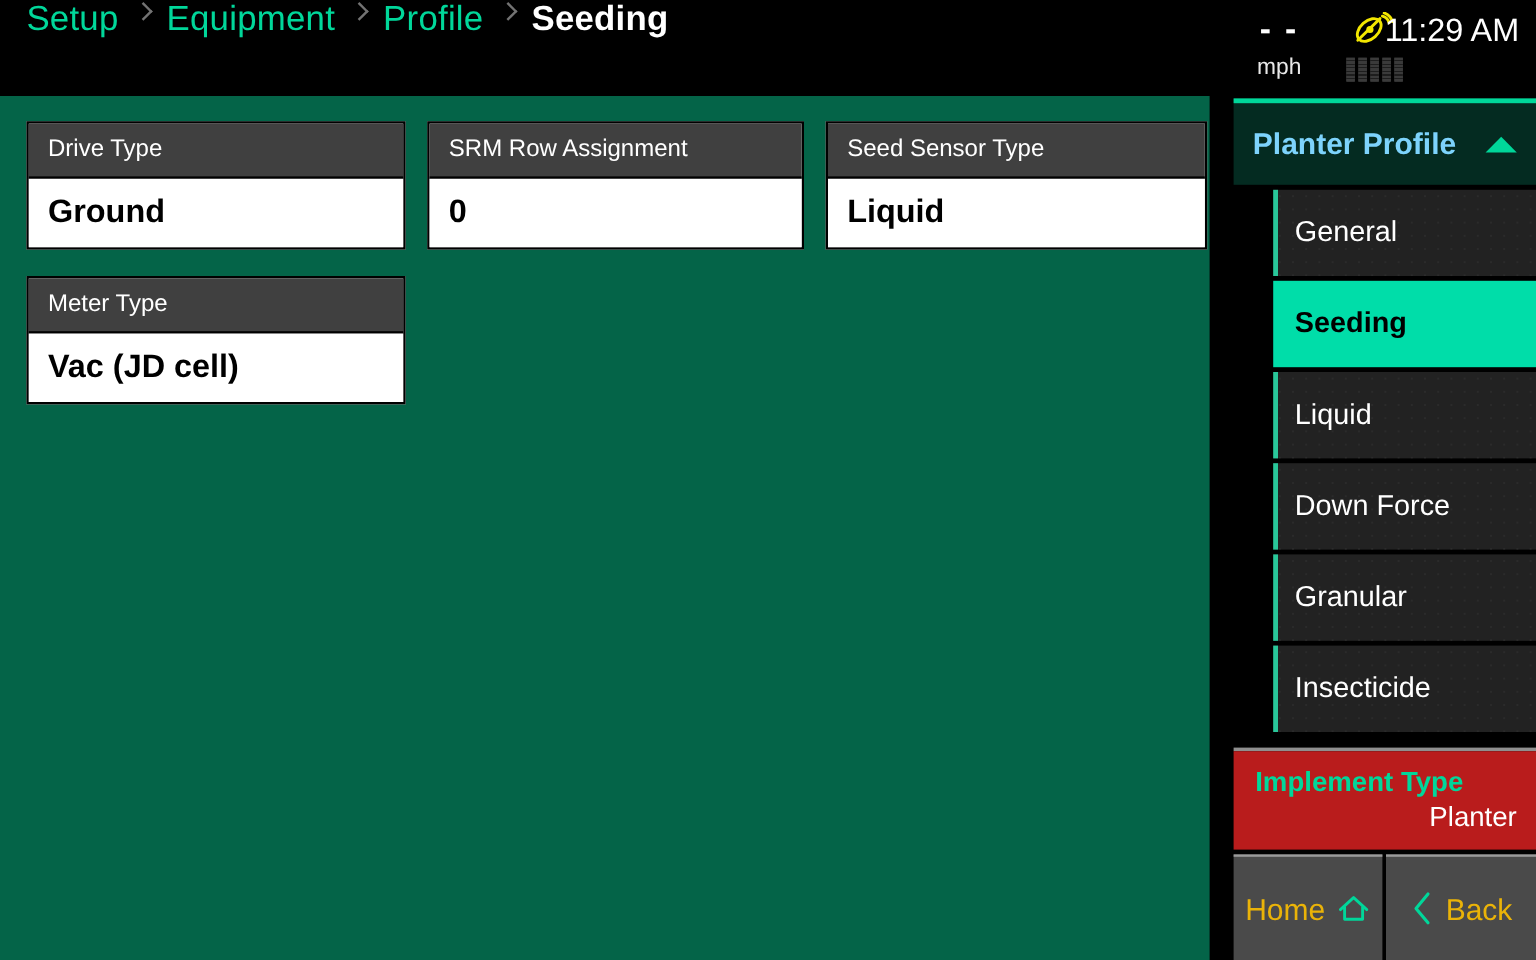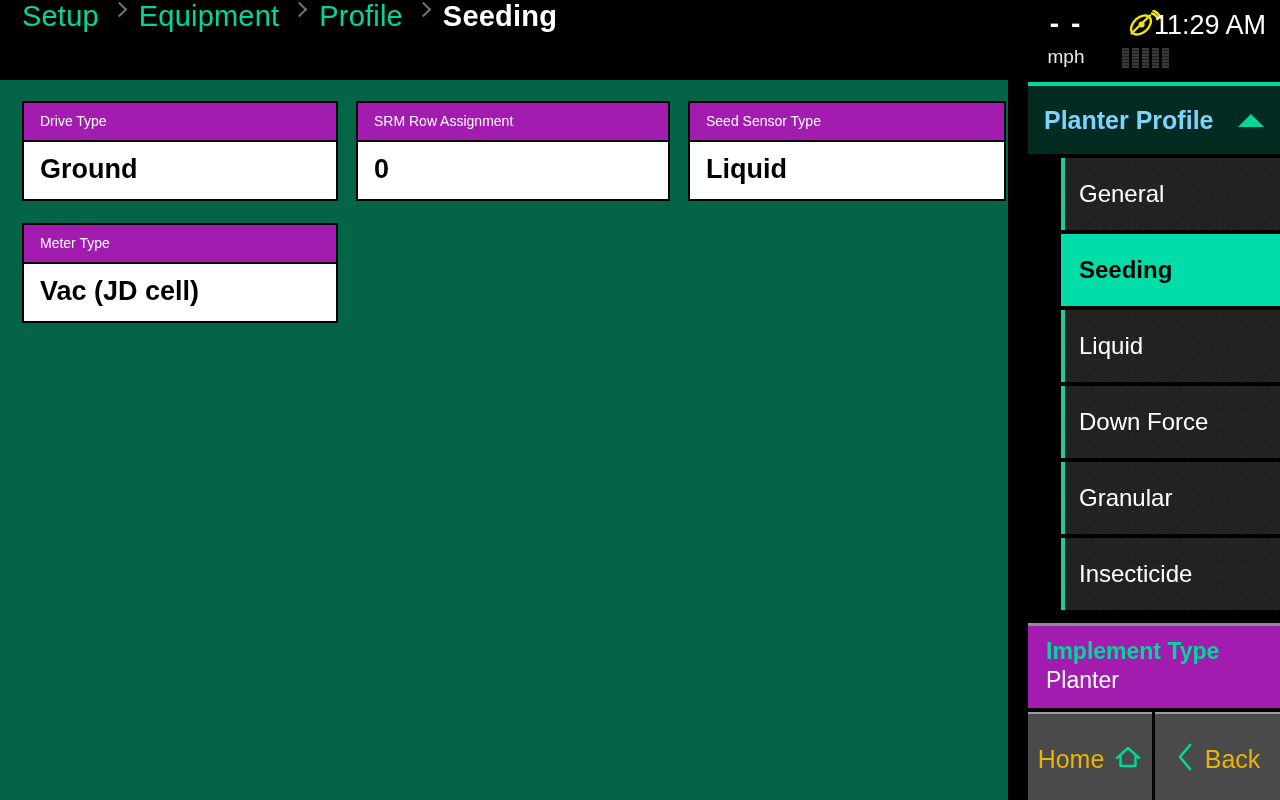--- a/index.html
+++ b/index.html
@@ -61,22 +61,22 @@
   .main {
     position:absolute; left:0; top:80px; width:1008px; height:720px;
     background:#046448;
   }
   .cards { position:absolute; left:22px; top:21px; }
   .card-row { display:flex; gap:18px; margin-bottom:22px; }
   .card {
     border:2px solid #000; background:#fff;
   }
   .card-head {
-    background:#a21caf; color:#ffffff;
-    font-size:14px; padding:10px 16px 11px 16px;
+    background:#404040; color:#ffffff;
+    font-size:20px; padding:10px 16px 11px 16px;
     border-bottom:2px solid #000;
     white-space:nowrap;
   }
   .card-val {
     background:#ffffff; color:#000000;
     font-size:27px; font-weight:bold;
     padding:12px 16px 14px 16px;
     white-space:nowrap;
   }
   .card.w1 { width:316px; }
@@ -116,24 +116,24 @@
     background:#29c79a;
   }
   .side-item .lbl { font-size:24px; color:#ffffff; }
   .side-item.active { background:#00dda9; background-image:none; }
   .side-item.active::before { display:none; }
   .side-item.active .lbl { color:#000000; font-weight:bold; }
 
   .side-divider { height:3px; background:#8f8f8f; margin-top:5px; }
 
   .implement {
-    background:#a21caf; padding:12px 16px 14px 18px;
+    background:#b91c1c; padding:12px 16px 14px 18px;
   }
   .implement-label { font-size:23px; color:#00d79a; font-weight:bold; }
-  .implement-value { font-size:23px; color:#ffffff; margin-top:2px; }
+  .implement-value { font-size:23px; color:#ffffff; margin-top:2px;text-align:right; }
 
   .navbtns { display:flex; gap:3px; margin-top:4px; }
   .navbtn {
     height:92px; background:#4a4a4a; border-top:2px solid #9a9a9a;
     display:flex; align-items:center; justify-content:center; gap:10px;
   }
   .navbtn.home { width:124px; }
   .navbtn.back { width:125px; }
   .navbtn .txt { font-size:25px; color:#eab308; }
 </style>

